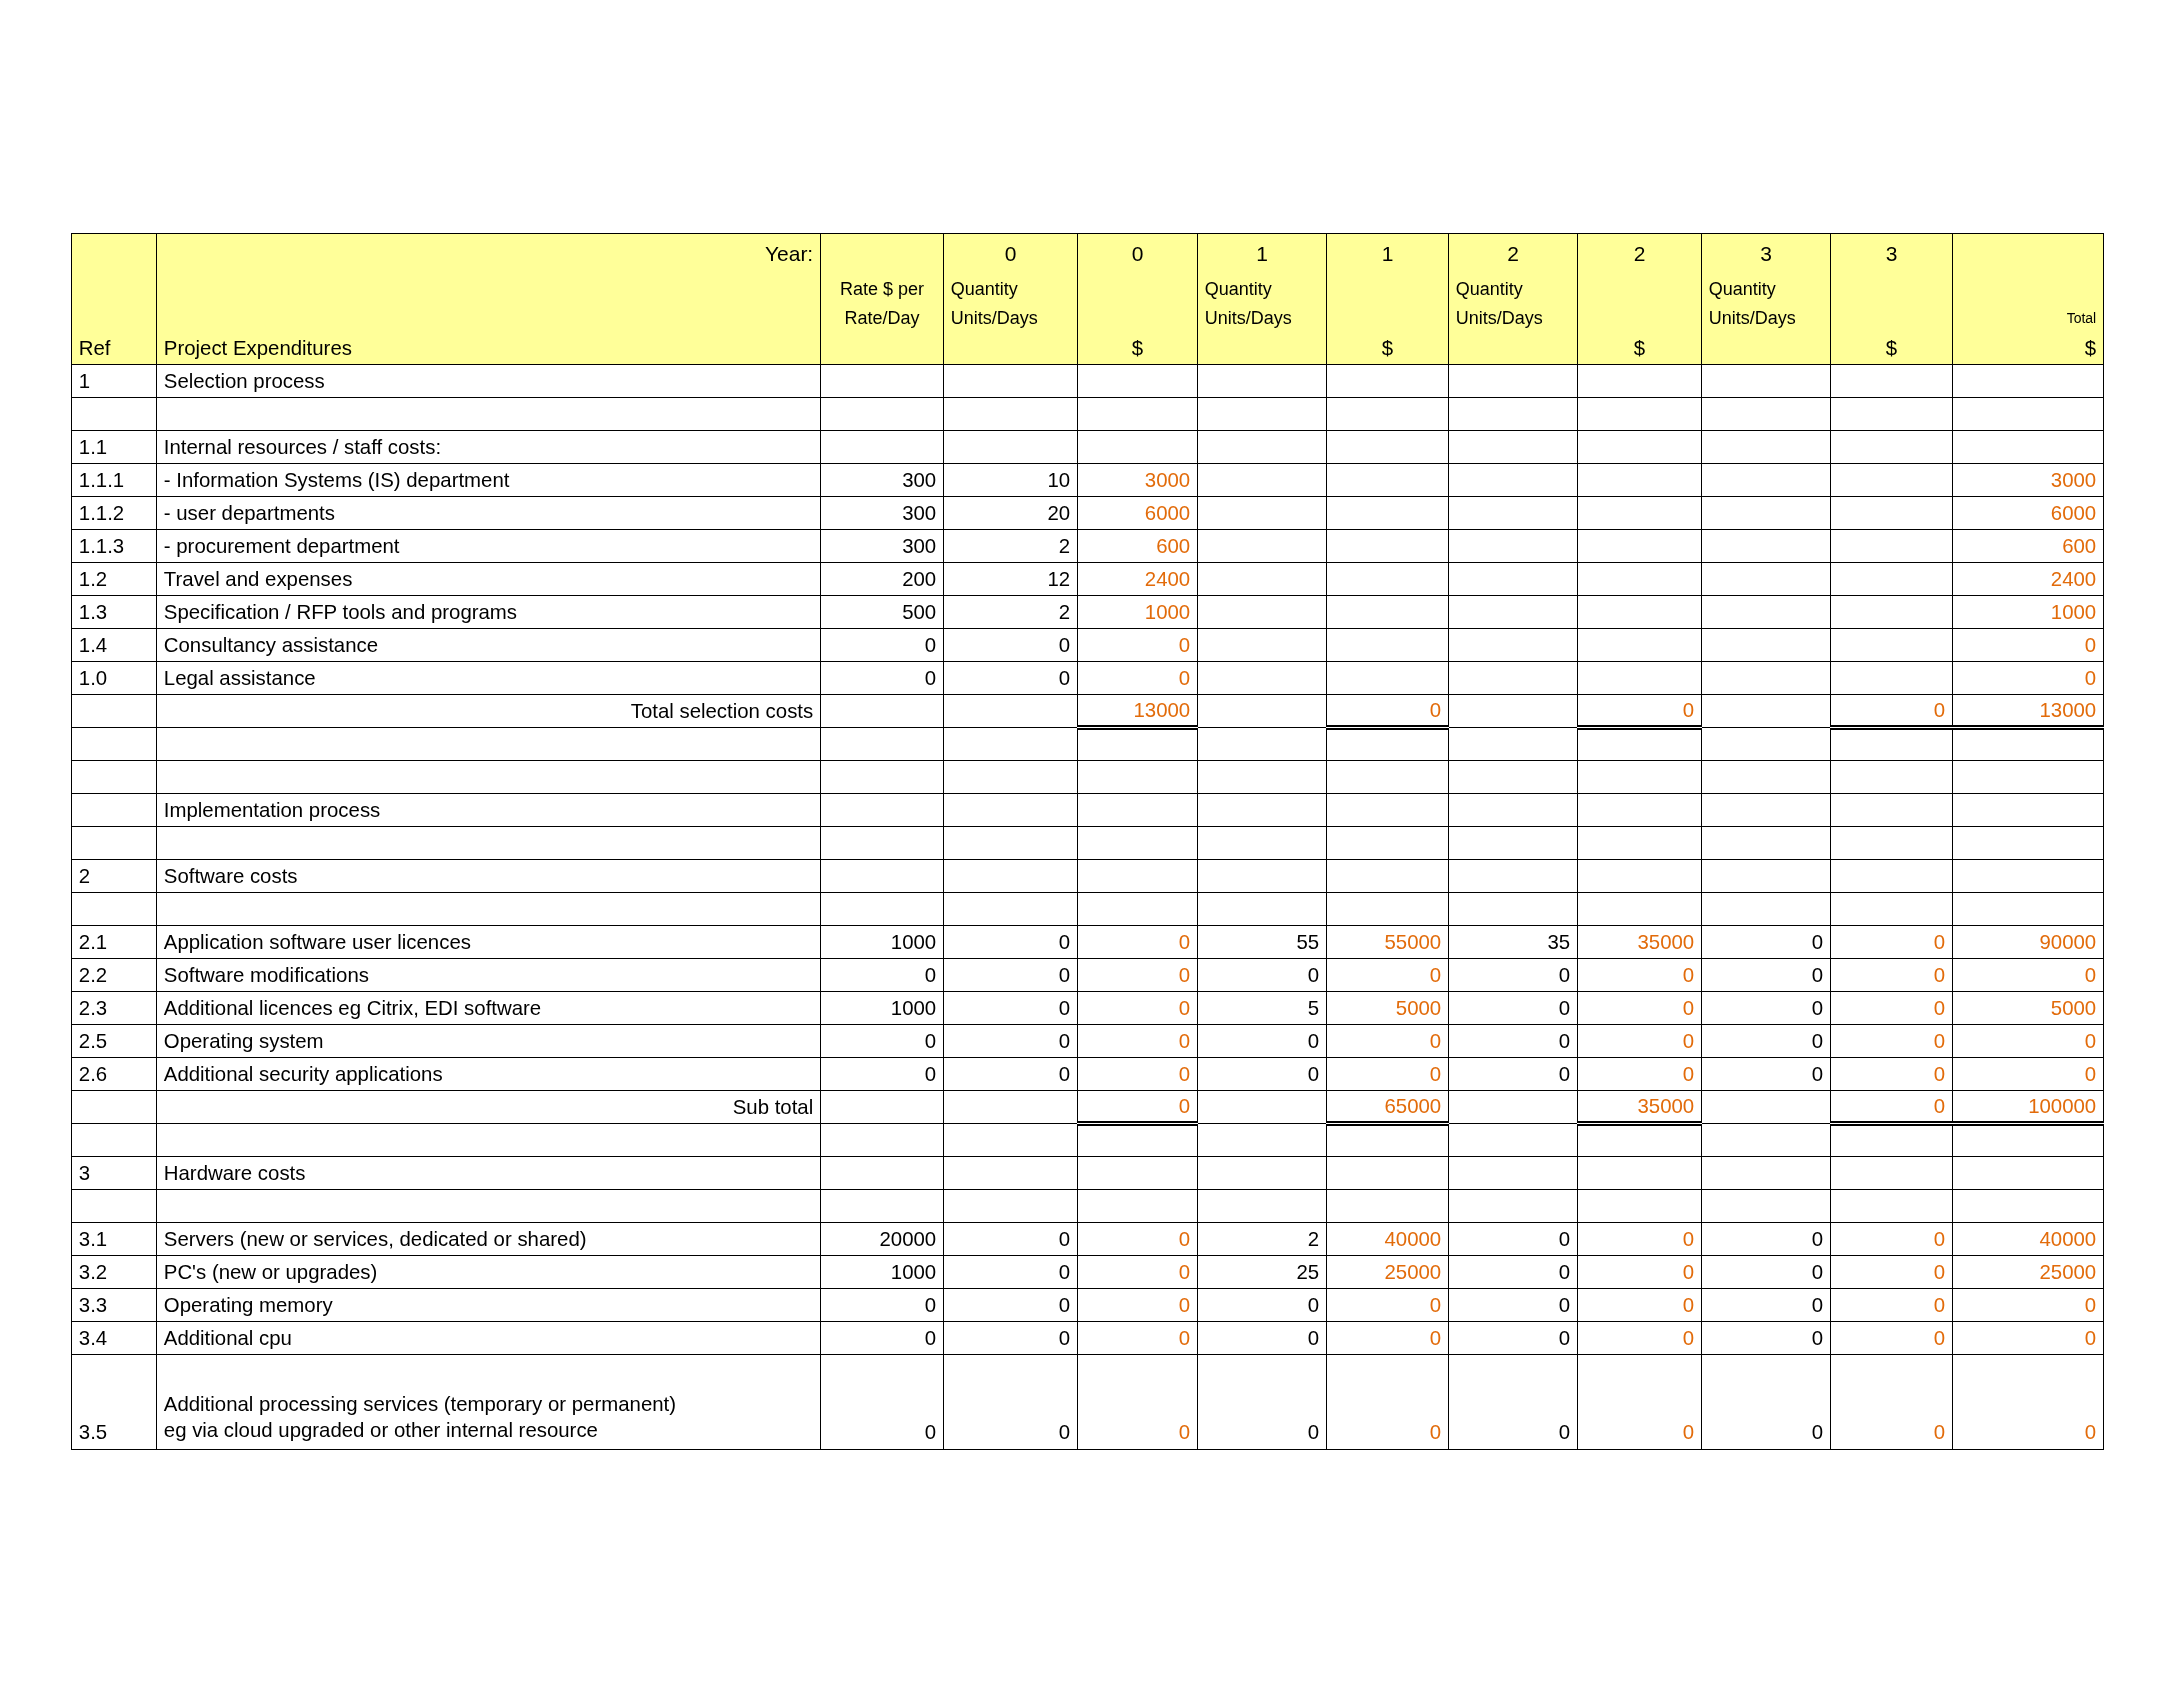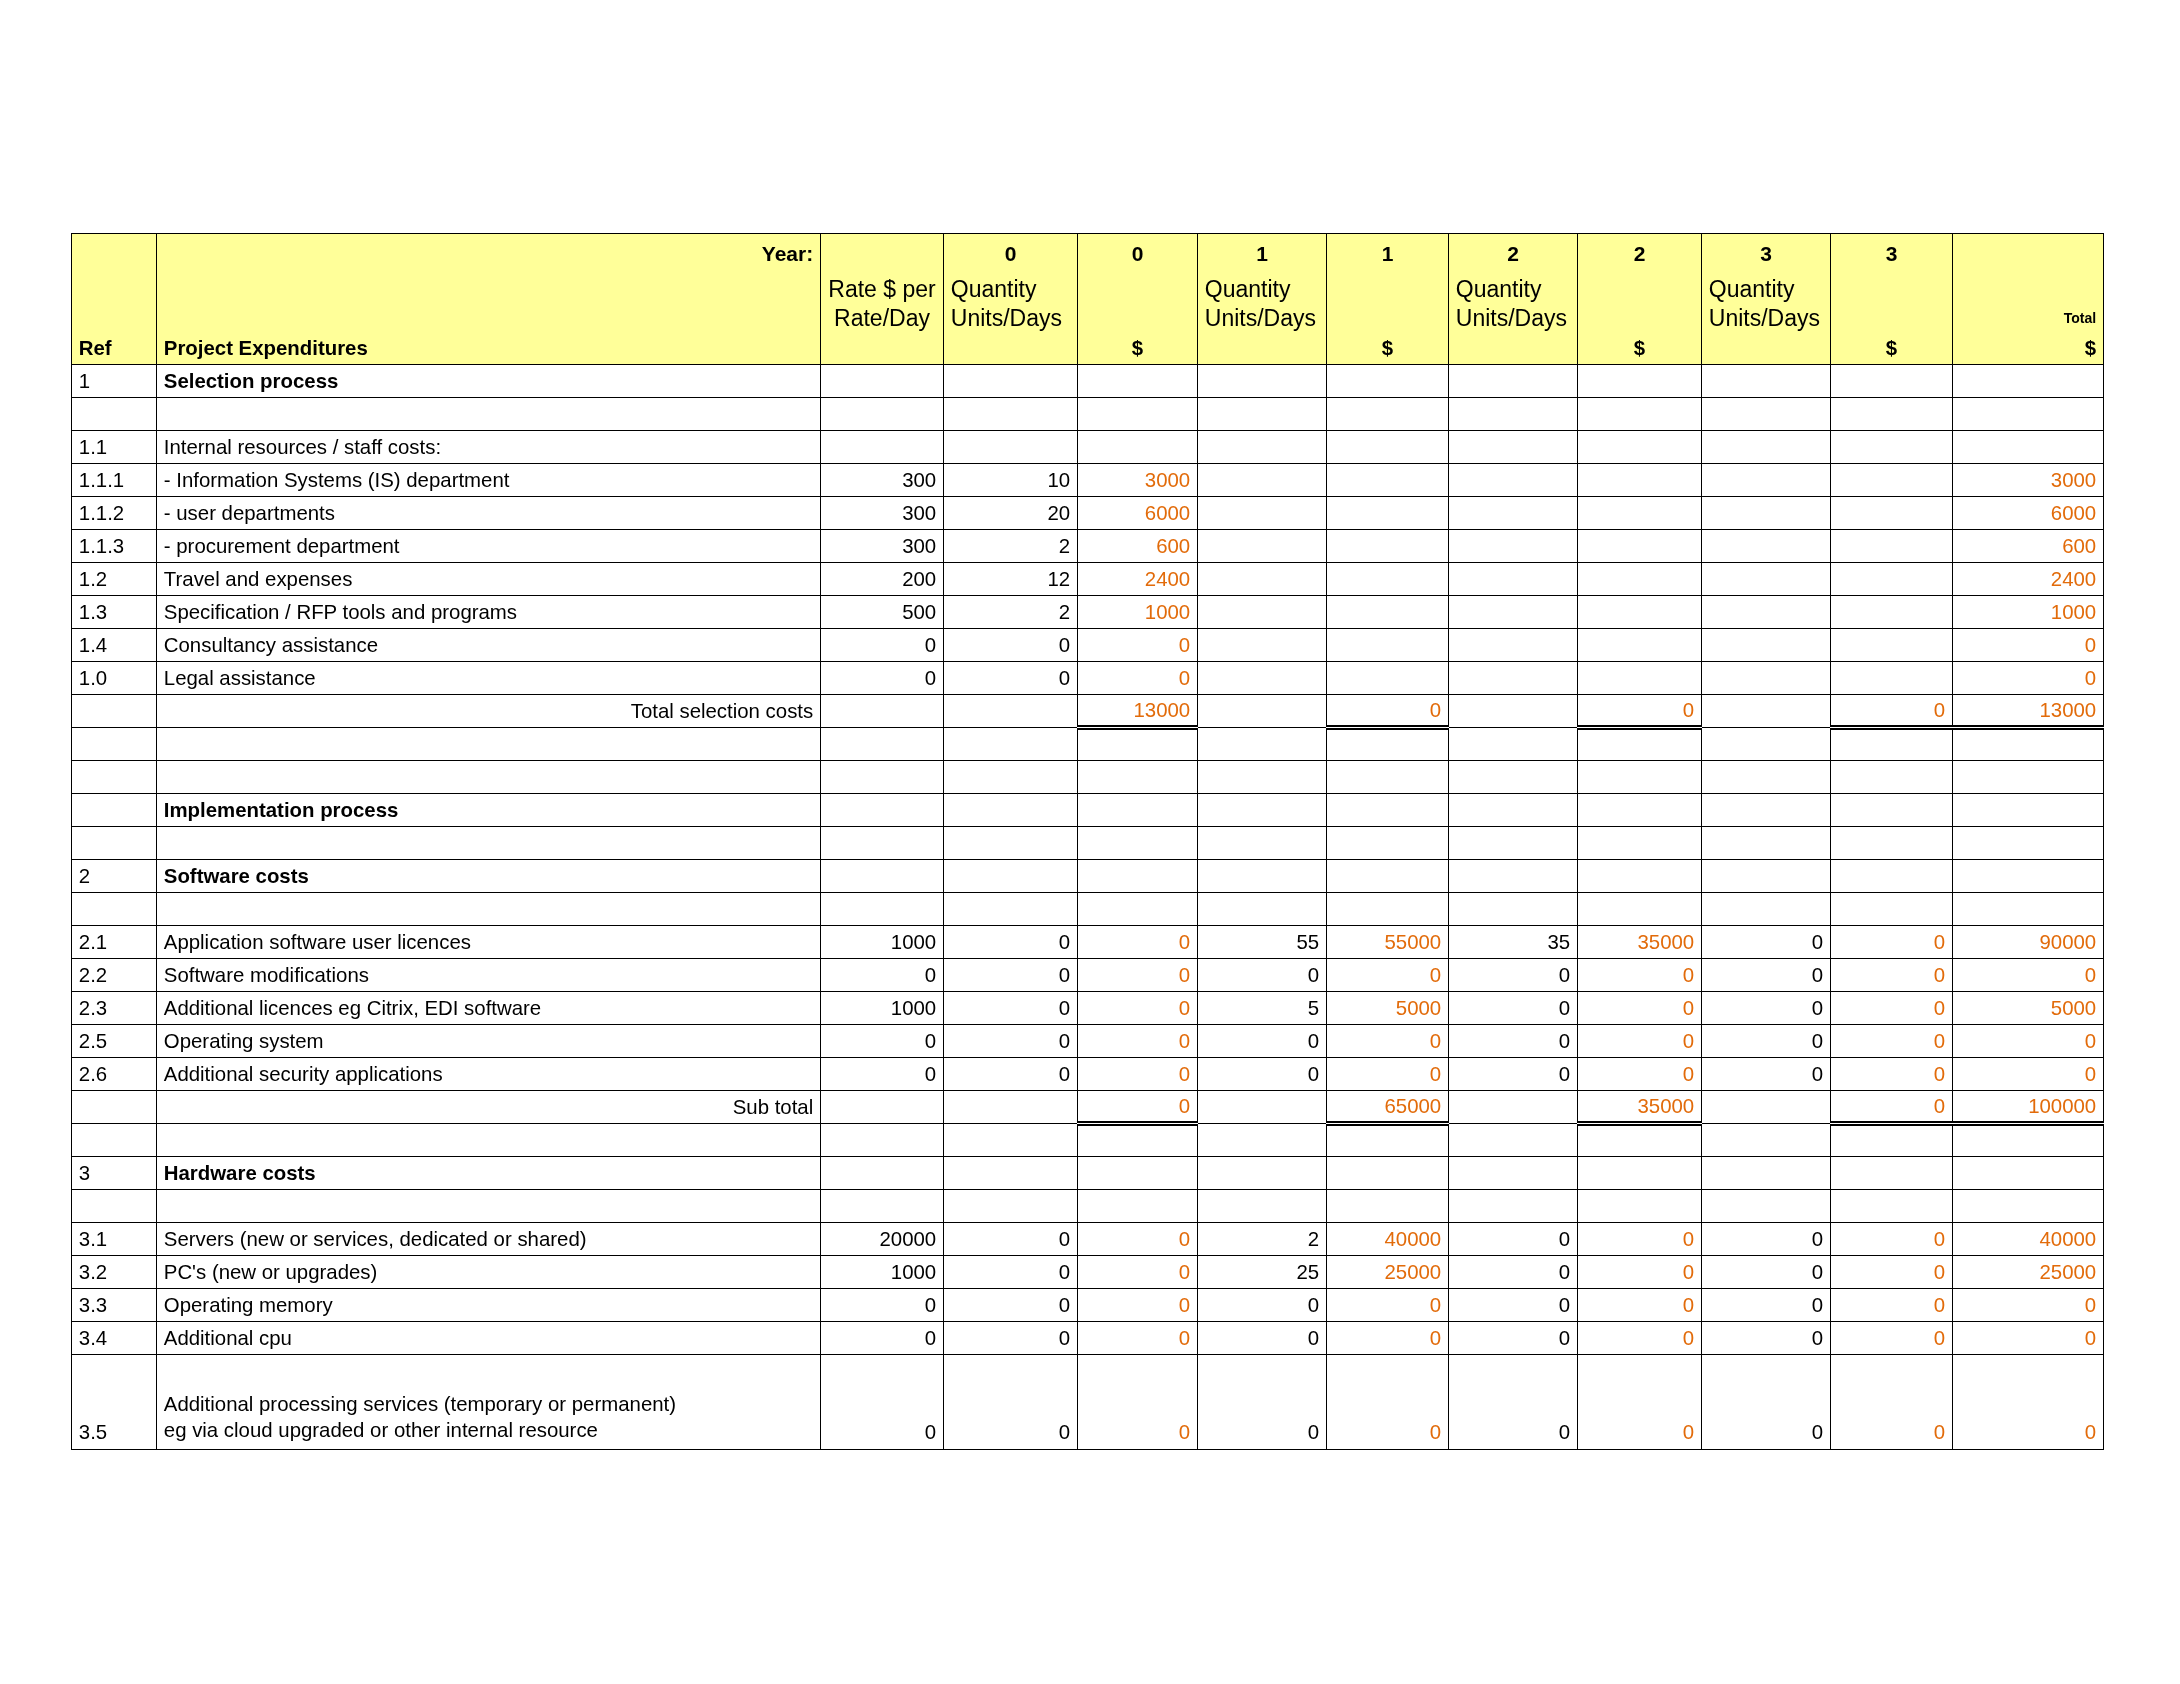--- a/index.html
+++ b/index.html
@@ -49,24 +49,24 @@
     border-bottom-width: 0;
   }
   thead tr:last-child td {
     border-bottom: 1.7px solid #000;
     margin-top: 40px;
   }
   tr.hrA td { height: 41px; }
   tr.hrB td { height: 29px; }
   tr.hrC td { height: 29px; }
   tr.hrD td { height: 32px; }
-  .bold   { font-weight: bold; }
+  .bold   { font-weight: normal; }
   .right  { text-align: right; }
   .center { text-align: center; }
-  .small  { font-size: 23px; }
+  .small  { font-size: 18px; }
   .fs25   { font-size: 21px; }
   .fs26   { font-size: 14px; }
   .num    { text-align: right; }
   .val    { text-align: right; color: var(--value-color, #E26B0A); }
   .acct   {
     border-top: 1.7px solid #000;
     border-bottom: 5.1px double #000;
   }
   tr.tall td {
     height: 95px;

